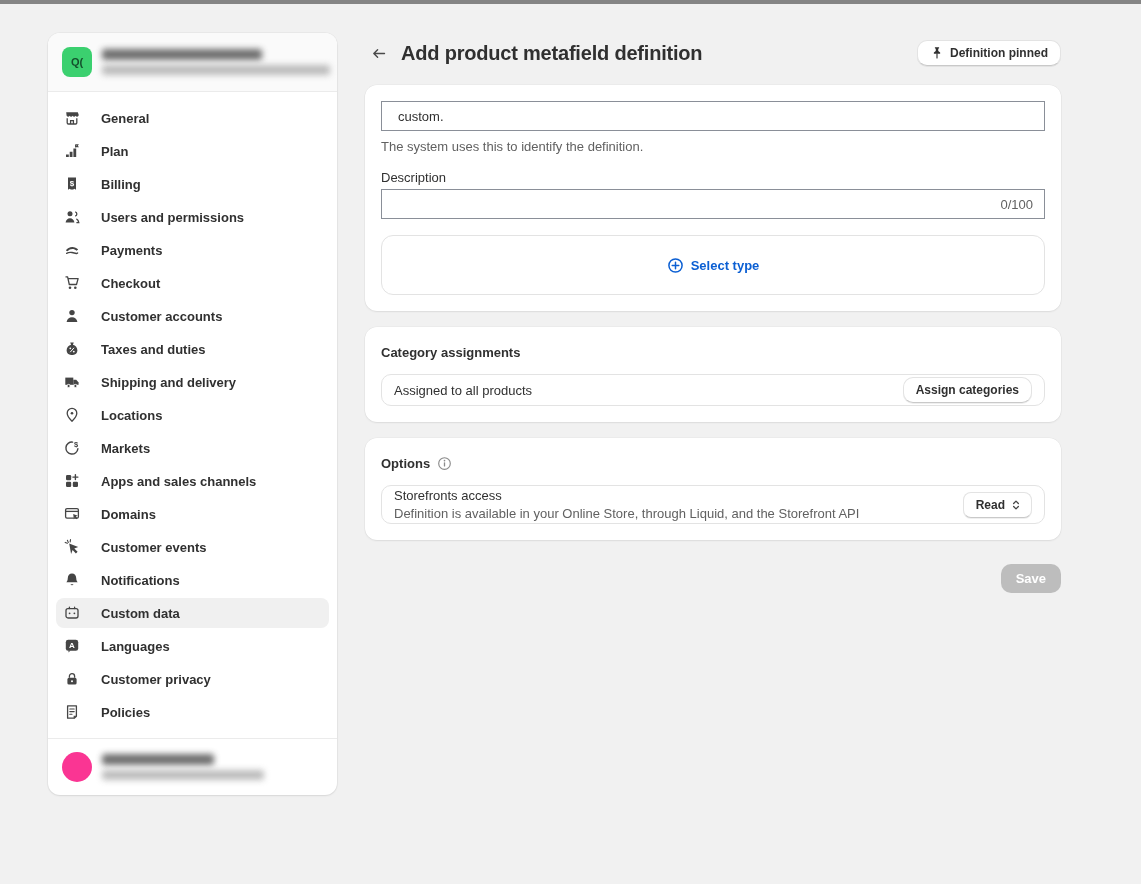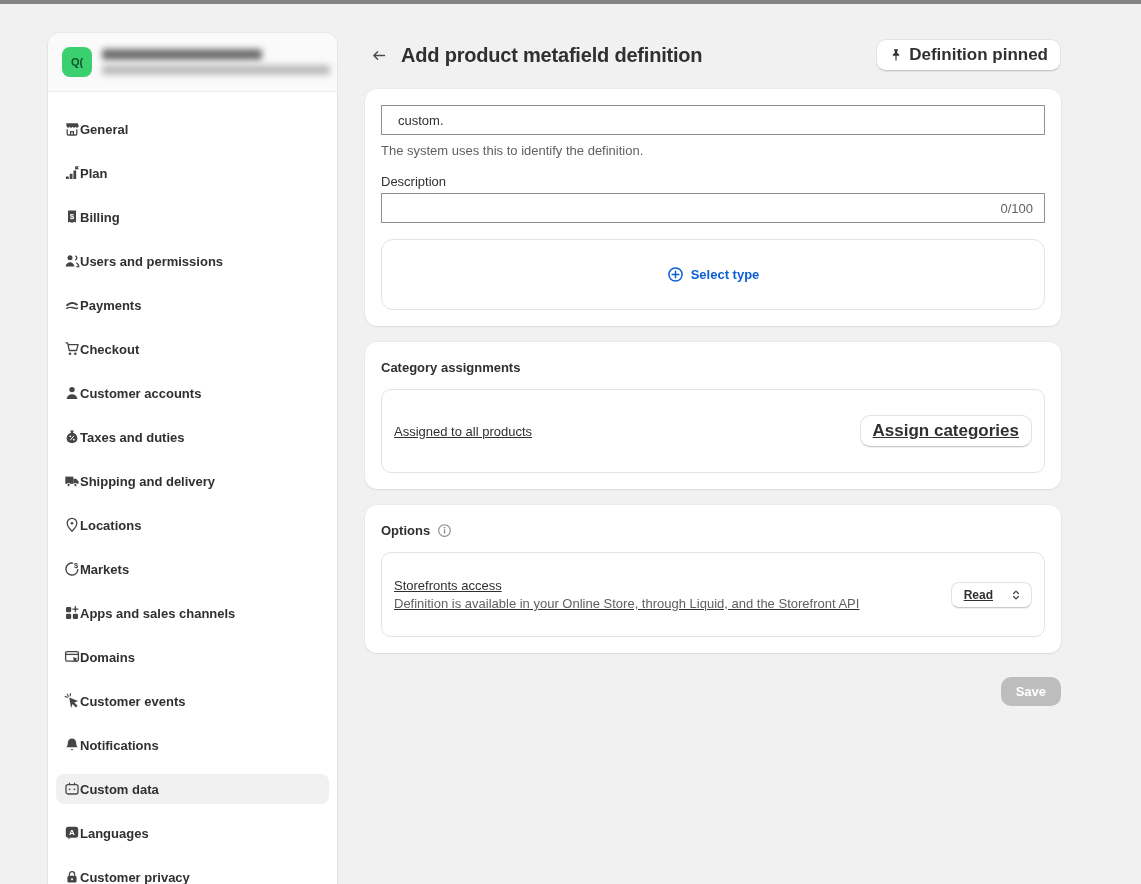--- a/index.html
+++ b/index.html
@@ -25,45 +25,45 @@
     width:30px; height:30px; border-radius:8px; flex:0 0 auto;
     display:flex; align-items:center; justify-content:center;
     font-size:11px; font-weight:700; color:#14502c;
   }
   .redact-lines { display:flex; flex-direction:column; gap:5px; }
   .redact { border-radius:3px; filter:blur(3px); }
   .redact.r-dark  { height:11px; background:#555; opacity:.85; }
   .redact.r-light { height:10px; background:#b5b5b5; opacity:.9; }
   .nav { padding:8px; }
   .nav-item {
-    display:flex; align-items:center; gap:0;
-    height:30px; margin:14px 0; padding:0 8px; border-radius:8px;
+    display:flex; align-items:center; gap:21px;
+    height:30px; margin:3px 0; padding:0 8px; border-radius:8px;
     font-weight:600; color:#303030; cursor:pointer;
   }
   .nav-item.active { background:#f0f0f0; }
   .nav-icon { width:16px; height:16px; flex:0 0 auto; display:inline-flex; }
   .sidebar-footer {
     display:flex; align-items:center; gap:10px;
     padding:13px 14px; border-top:1px solid #ebebeb;
   }
   .avatar-circle { width:30px; height:30px; border-radius:50%; flex:0 0 auto; }
 
   
   .main { flex:1; min-width:0; }
   .main-header { display:flex; align-items:center; margin:6px 0 18px; }
   .back-btn {
     width:28px; height:28px; border:none; background:transparent; cursor:pointer;
     display:flex; align-items:center; justify-content:center; margin-right:8px; border-radius:8px;
   }
   .page-title { font-size:20px; font-weight:700; letter-spacing:-.2px; margin:0; flex:1; }
   .pill-btn {
-    display:inline-flex; align-items:center; gap:6px;
+    display:inline-flex; gap:6px;
     background:#fff; border:1px solid #e3e3e3; border-bottom-color:#c9c9c9;
     border-radius:10px; padding:5px 12px; cursor:pointer;
-    font-family:inherit; font-size:17px; font-weight:600; color:#303030;
+    font-family:inherit; font-size:12px; font-weight:600; color:#303030;
     box-shadow:0 1px 0 rgba(26,26,26,.07);
   }
   .card {
     background:#fff; border-radius:12px; padding:16px; margin-bottom:16px;
     box-shadow:0 1px 2px rgba(0,0,0,.07), 0 0 0 .5px rgba(0,0,0,.05);
   }
   .field { margin-bottom:16px; }
   .field:last-child { margin-bottom:0; }
   .field-label { display:block; margin-bottom:4px; color:#303030; }
   .input-wrap { position:relative; }
@@ -71,38 +71,38 @@
     width:100%; height:30px; padding:0 16px;
     border:1px solid #8a8f98; border-radius:0; background:#fff;
     font-family:inherit; font-size:13px; color:#303030; outline:none;
   }
   .char-counter {
     position:absolute; right:12px; top:50%; transform:translateY(-50%);
     color:#616161; pointer-events:none;
   }
   .help-text { margin-top:8px; color:#616161; }
   .select-type-box {
-    border:1px solid #e3e3e3; border-radius:12px; height:71px;
+    border:1px solid #e3e3e3; border-radius:12px; height:60px;
     display:flex; align-items:center; justify-content:center;
   }
   .select-type-btn {
     display:inline-flex; align-items:center; gap:7px;
     background:none; border:none; cursor:pointer;
     font-family:inherit; font-size:13px; font-weight:700;
   }
   .section-title { font-weight:700; font-size:13px; margin:2px 0 14px; display:flex; align-items:center; gap:7px; }
   .inner-box {
-    border:1px solid #e3e3e3; border-radius:10px; padding:25px 12px;
-    display:flex; align-items:center; justify-content:space-between; gap:12px;text-decoration:underline;
+    border:1px solid #e3e3e3; border-radius:10px; padding:2px 12px;
+    display:flex; align-items:center; justify-content:space-between; gap:12px;
   }
   .inner-box .text-block { min-width:0; }
   .row-title { color:#303030; }
   .row-sub { color:#616161; margin-top:3px; }
   .select-btn {
-    display:inline-flex; align-items:center; gap:16px; flex:0 0 auto;
+    display:inline-flex; align-items:center; gap:4px; flex:0 0 auto;
     background:#fff; border:1px solid #e3e3e3; border-bottom-color:#c9c9c9;
     border-radius:8px; padding:5px 8px 5px 12px; cursor:pointer;
     font-family:inherit; font-size:12px; font-weight:600; color:#303030;
     box-shadow:0 1px 0 rgba(26,26,26,.07);
   }
   .save-row { display:flex; justify-content:flex-end; margin-top:24px; }
   .save-btn {
     background:#bdbdbd; color:#fff; border:none; border-radius:10px;
     padding:7px 15px; font-family:inherit; font-size:13px; font-weight:600;
     cursor:not-allowed;

